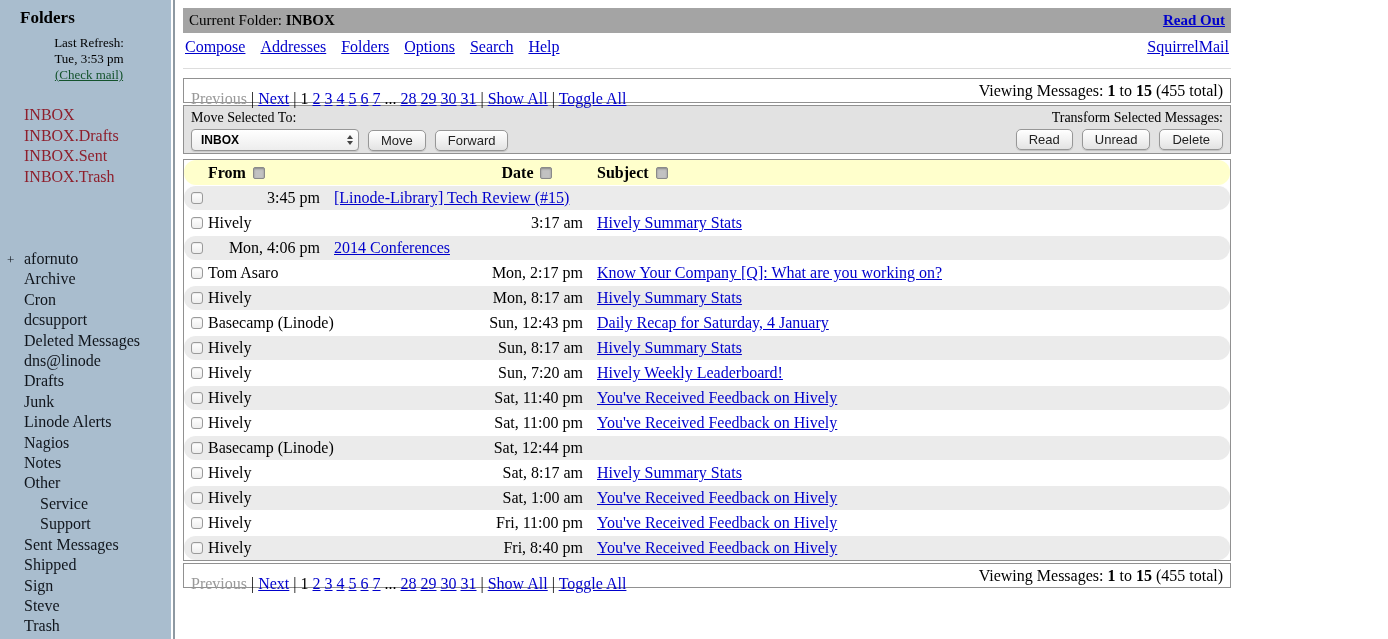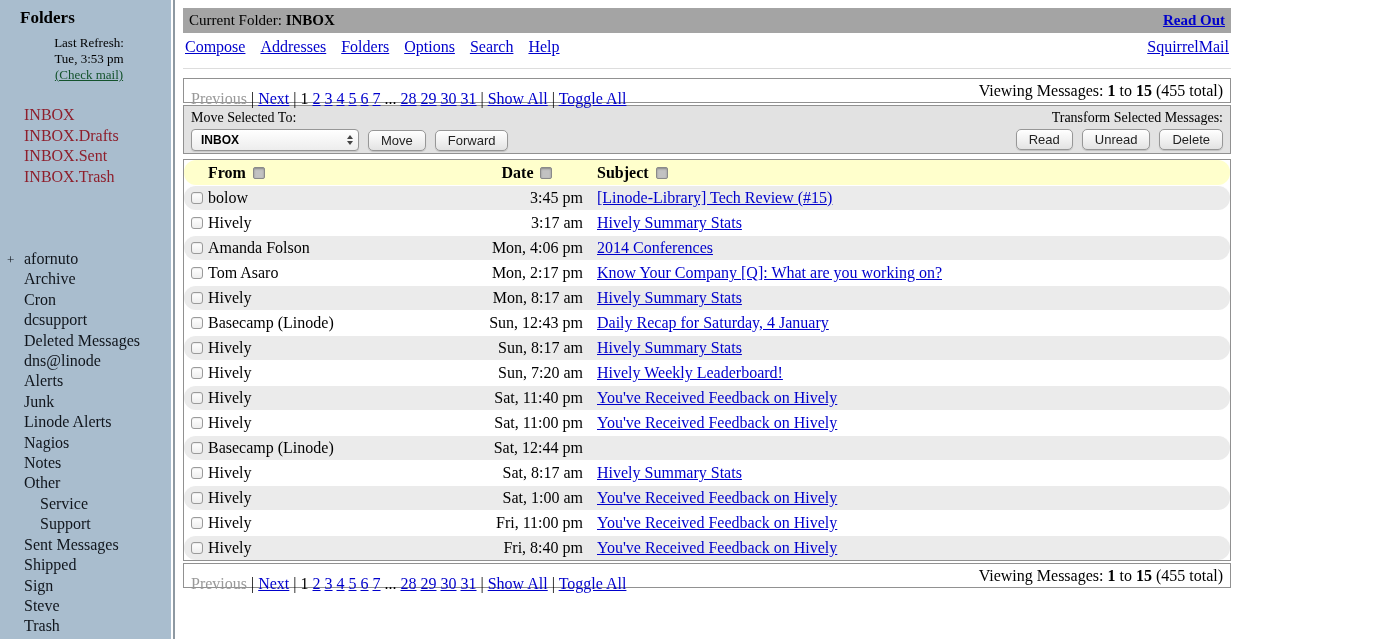--- a/index.html
+++ b/index.html
@@ -98,21 +98,21 @@
         <div class="sp-item">INBOX.Sent</div>
         <div class="sp-item">INBOX.Trash</div>
       </div>
     <div class="sb-folders">
         <div class="folder-item"><span class="plus">+</span><span>afornuto</span></div>
         <div class="folder-item"><span>Archive</span></div>
         <div class="folder-item"><span>Cron</span></div>
         <div class="folder-item"><span>dcsupport</span></div>
         <div class="folder-item"><span>Deleted Messages</span></div>
         <div class="folder-item"><span>dns@linode</span></div>
-        <div class="folder-item"><span>Alerts</span></div>
+        <div class="folder-item"><span>Drafts</span></div>
         <div class="folder-item"><span>Junk</span></div>
         <div class="folder-item"><span>Linode Alerts</span></div>
         <div class="folder-item"><span>Nagios</span></div>
         <div class="folder-item"><span>Notes</span></div>
         <div class="folder-item"><span>Other</span></div>
         <div class="folder-item ind2"><span>Service</span></div>
         <div class="folder-item ind2"><span>Support</span></div>
         <div class="folder-item"><span>Sent Messages</span></div>
         <div class="folder-item"><span>Shipped</span></div>
         <div class="folder-item"><span>Sign</span></div>
@@ -191,37 +191,35 @@
         <span class="cell-subject"><span class="hdr-flex">
               <span>Subject</span>
               <span class="sortbox"></span>
             </span></span>
       </div>
       <div id="rows-container">
           <div class="msg-row alt">
     <span class="cell-check">
               <span class="checkbox"></span>
             </span>
-    <span class="cell-from">bolow</span>
     <span class="cell-date">3:45 pm</span>
     <span class="cell-subject"><a class="subject-link">[Linode-Library] Tech Review (#15)</a></span>
   </div>
           <div class="msg-row">
     <span class="cell-check">
               <span class="checkbox"></span>
             </span>
     <span class="cell-from">Hively</span>
     <span class="cell-date">3:17 am</span>
     <span class="cell-subject"><a class="subject-link">Hively Summary Stats</a></span>
   </div>
           <div class="msg-row alt">
     <span class="cell-check">
               <span class="checkbox"></span>
             </span>
-    <span class="cell-from">Amanda Folson</span>
     <span class="cell-date">Mon, 4:06 pm</span>
     <span class="cell-subject"><a class="subject-link">2014 Conferences</a></span>
   </div>
           <div class="msg-row">
     <span class="cell-check">
               <span class="checkbox"></span>
             </span>
     <span class="cell-from">Tom Asaro</span>
     <span class="cell-date">Mon, 2:17 pm</span>
     <span class="cell-subject"><a class="subject-link">Know Your Company [Q]: What are you working on?</a></span>

